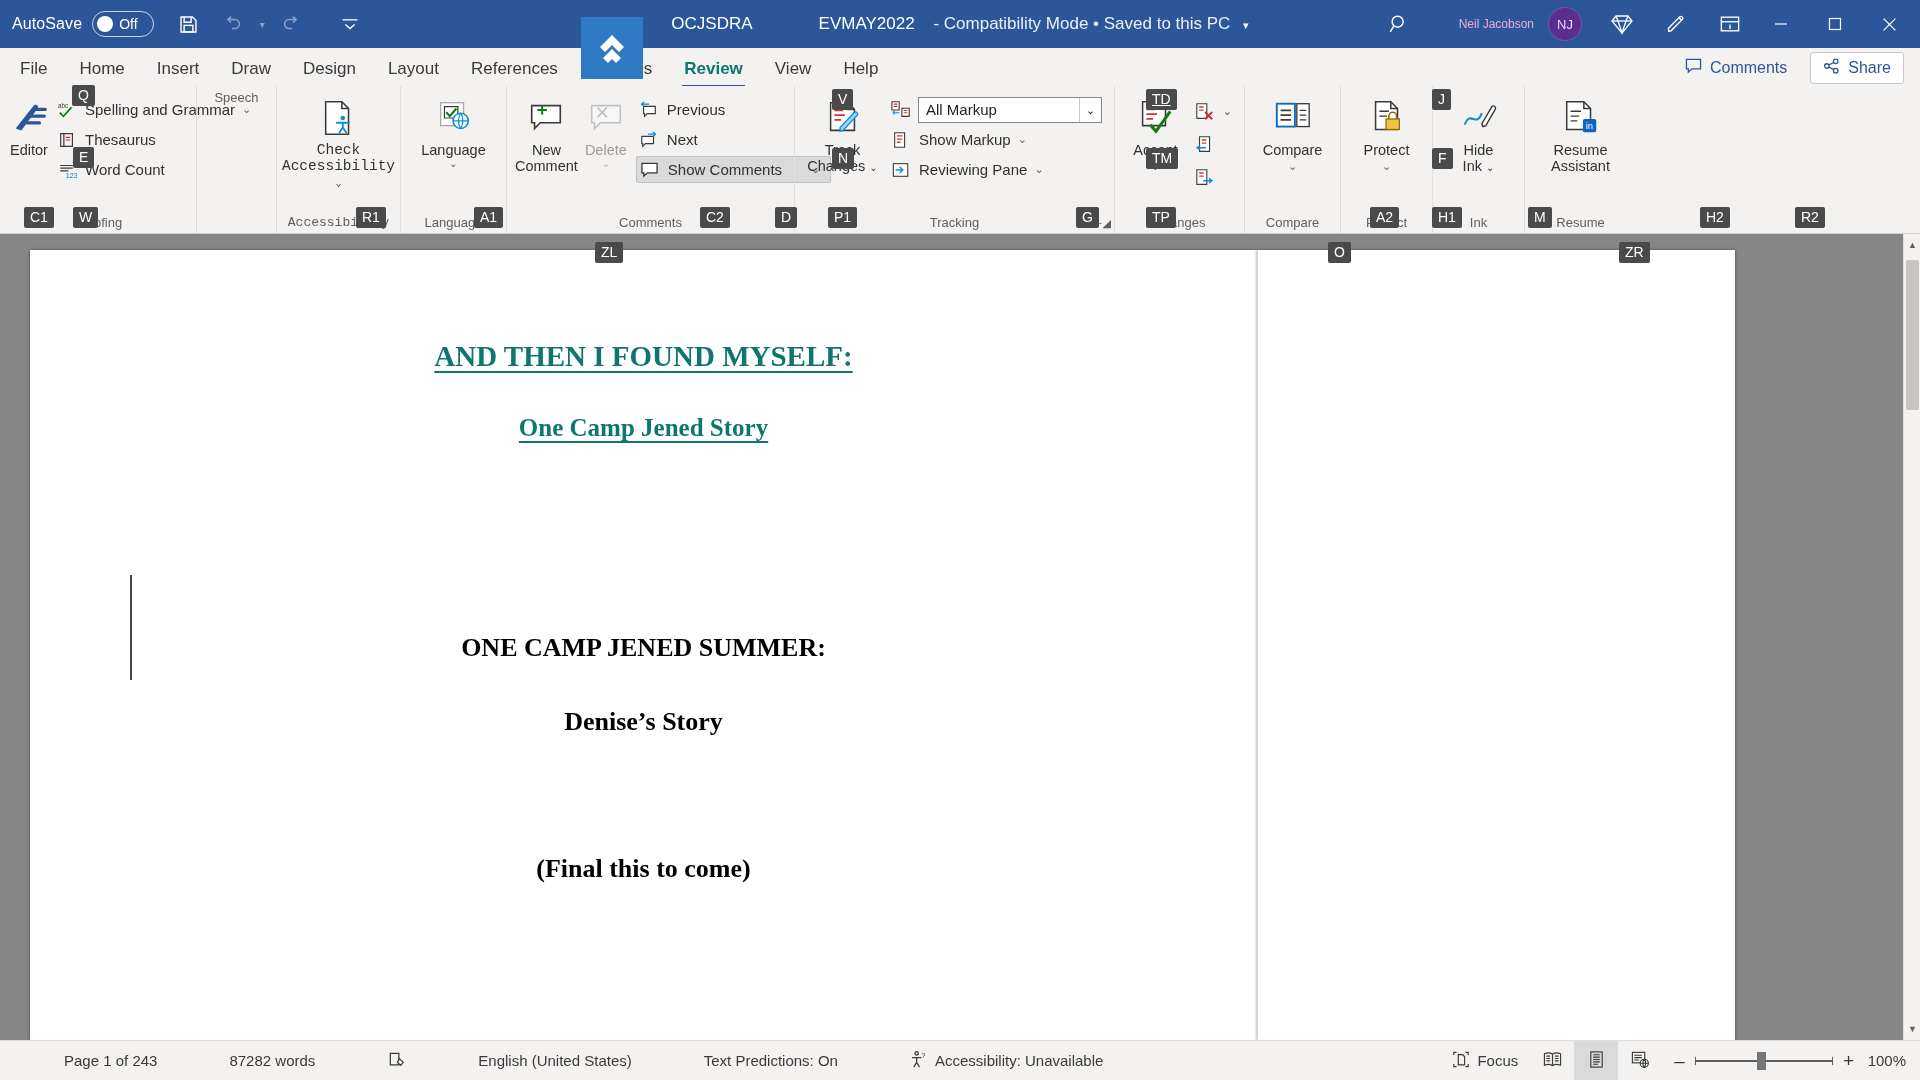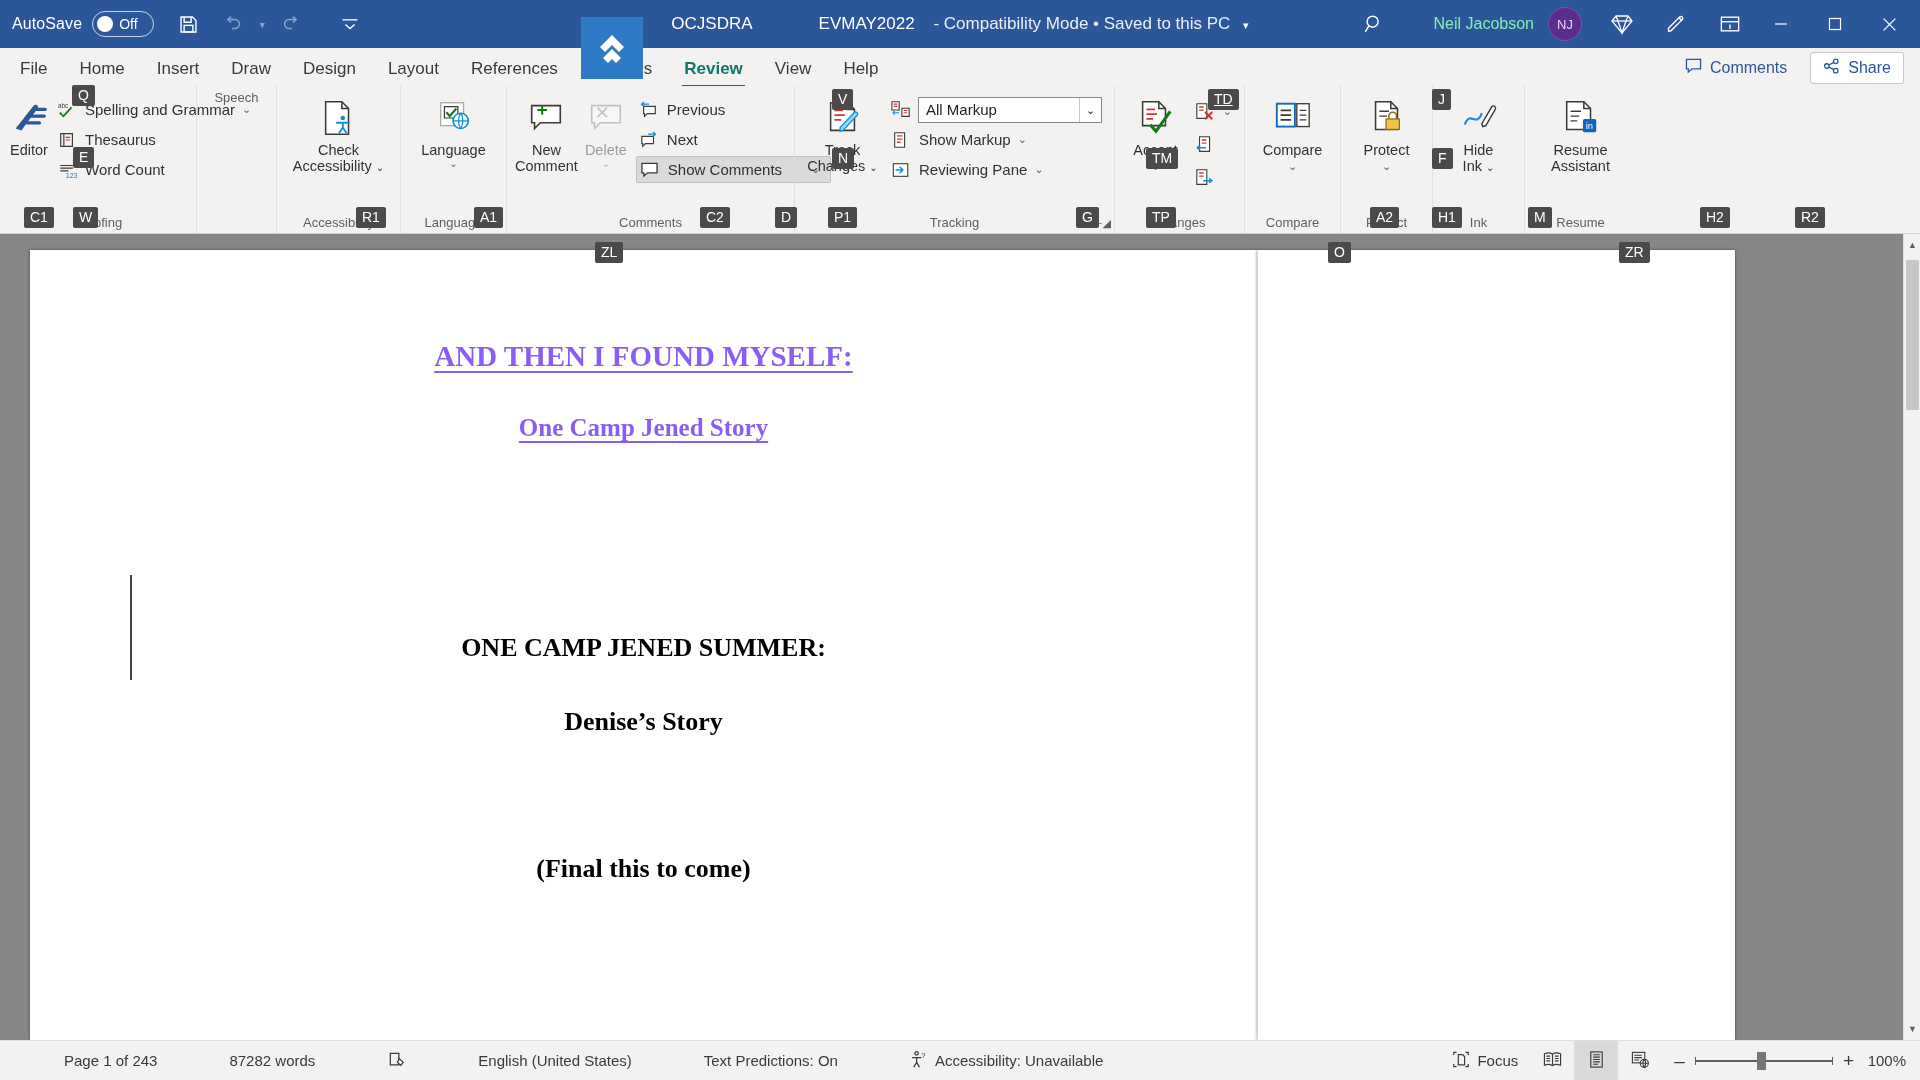--- a/index.html
+++ b/index.html
@@ -30,21 +30,21 @@
   .tb-icon.dim{ opacity:.45; }
   .tb-center{
     position:absolute;left:0;right:0;top:0;height:48px;
     display:flex;align-items:center;justify-content:center;
     pointer-events:none;
   }
   .doc-title{ font-size:17px;color:#fff; white-space:nowrap; }
   .doc-title .sep{ opacity:.9; }
   .caret-dn{ display:inline-block; margin-left:8px; font-size:11px; }
   .tb-right{ margin-left:auto; display:flex; align-items:center; padding-right:4px; gap:2px;}
-  .user-name{ font-size:16px;color:#86efac; margin:0 12px 0 26px; white-space:nowrap;text-align:right;}
+  .user-name{ font-size:12px;color:#f9a8d4; margin:0 12px 0 26px; white-space:nowrap;text-align:right;}
   .avatar{
     width:34px;height:34px;border-radius:50%;background:#5b2d8e;
     display:flex;align-items:center;justify-content:center;
     font-size:13px;color:#e8d9f5;border:1px solid #7a52ad;
   }
   .wincontrols{ display:flex; align-items:center; height:48px;}
   .wc{ width:54px;height:48px;display:flex;align-items:center;justify-content:center;color:#fff;}
 
   
   .float-app-icon{
@@ -127,21 +127,21 @@
   .page2{
     position:absolute; left:1257px; top:16px; width:478px; height:790px;
     background:#fff; box-shadow:0 0 3px rgba(0,0,0,.45);
     border-left:1px solid #d8d8d8;
   }
   .changebar{
     position:absolute;left:100px;top:325px;width:2px;height:105px;background:#444;
   }
   .docline{ position:absolute; width:100%; text-align:center; font-family:"Liberation Serif", serif;}
   .h-blue{
-    color:#8b5cf6; font-weight:bold; text-decoration:underline;
+    color:#0f766e; font-weight:bold; text-decoration:underline;
     text-underline-offset:5px;
   }
   .scroll-right{
     position:absolute; right:0; top:234px; bottom:40px; width:17px; background:#f3f2f1;
     border-left:1px solid #e1dfdd;
   }
   .scroll-thumb{ position:absolute;top:26px;left:2px;width:13px;height:150px;background:#c8c6c4;border-radius:2px;}
   .sc-arrow{ position:absolute;left:0;width:17px;height:18px;display:flex;align-items:center;justify-content:center;font-size:9px;color:#605e5c;}
 
   
@@ -349,21 +349,21 @@
         </div>
       </div>
     </div>
     <div class="group-label">Proofing</div>
   </div>
 
   <div class="group" style="width:80px;">
     <div class="group-label">Speech</div>
   </div>
 
-  <div class="group" style="width:124px;">
+  <div class="group" style="width:124px;font-family:Liberation Mono, monospace;">
     <div class="group-body" style="justify-content:center;">
       <div class="bigbtn" style="width:112px;">
         <span class="ico">
           <svg width="40" height="40" viewBox="0 0 42 42" fill="none">
             <path d="M7 4h17l7 7v27H7z" stroke="#3b3a39" stroke-width="1.6" fill="#fff"></path>
             <path d="M24 4v7h7" stroke="#3b3a39" stroke-width="1.6"></path>
             <circle cx="25" cy="21" r="2.4" fill="#0f8dd6"></circle>
             <path d="M18 26h14M25 26v5M25 31l-4 6M25 31l4 6" stroke="#0f8dd6" stroke-width="1.9"></path>
           </svg>
         </span>
@@ -625,21 +625,21 @@
     <span class="keytip" style="left: 73px; top: 147px;">E</span>
     <span class="keytip" style="left: 73px; top: 207px;">W</span>
     <span class="keytip" style="left: 356px; top: 207px;">R1</span>
     <span class="keytip" style="left: 474px; top: 207px;">A1</span>
     <span class="keytip" style="left: 595px; top: 242px;">ZL</span>
     <span class="keytip" style="left: 700px; top: 207px;">C2</span>
     <span class="keytip" style="left: 775px; top: 207px;">D</span>
     <span class="keytip" style="left: 832px; top: 89px;">V</span>
     <span class="keytip" style="left: 832px; top: 148px;">N</span>
     <span class="keytip" style="left: 828px; top: 207px;">P1</span>
-    <span class="keytip" style="left: 1208px; top: 89px; text-decoration: underline;">TD</span>
+    <span class="keytip" style="left: 1146px; top: 89px; text-decoration: underline;">TD</span>
     <span class="keytip" style="left: 1146px; top: 148px;">TM</span>
     <span class="keytip" style="left: 1146px; top: 207px;">TP</span>
     <span class="keytip" style="left: 1076px; top: 207px;">G</span>
     <span class="keytip" style="left: 1432px; top: 89px;">J</span>
     <span class="keytip" style="left: 1432px; top: 148px;">F</span>
     <span class="keytip" style="left: 1370px; top: 207px;">A2</span>
     <span class="keytip" style="left: 1432px; top: 207px;">H1</span>
     <span class="keytip" style="left: 1528px; top: 207px;">M</span>
     <span class="keytip" style="left: 1328px; top: 242px;">O</span>
     <span class="keytip" style="left: 1619px; top: 242px;">ZR</span>

